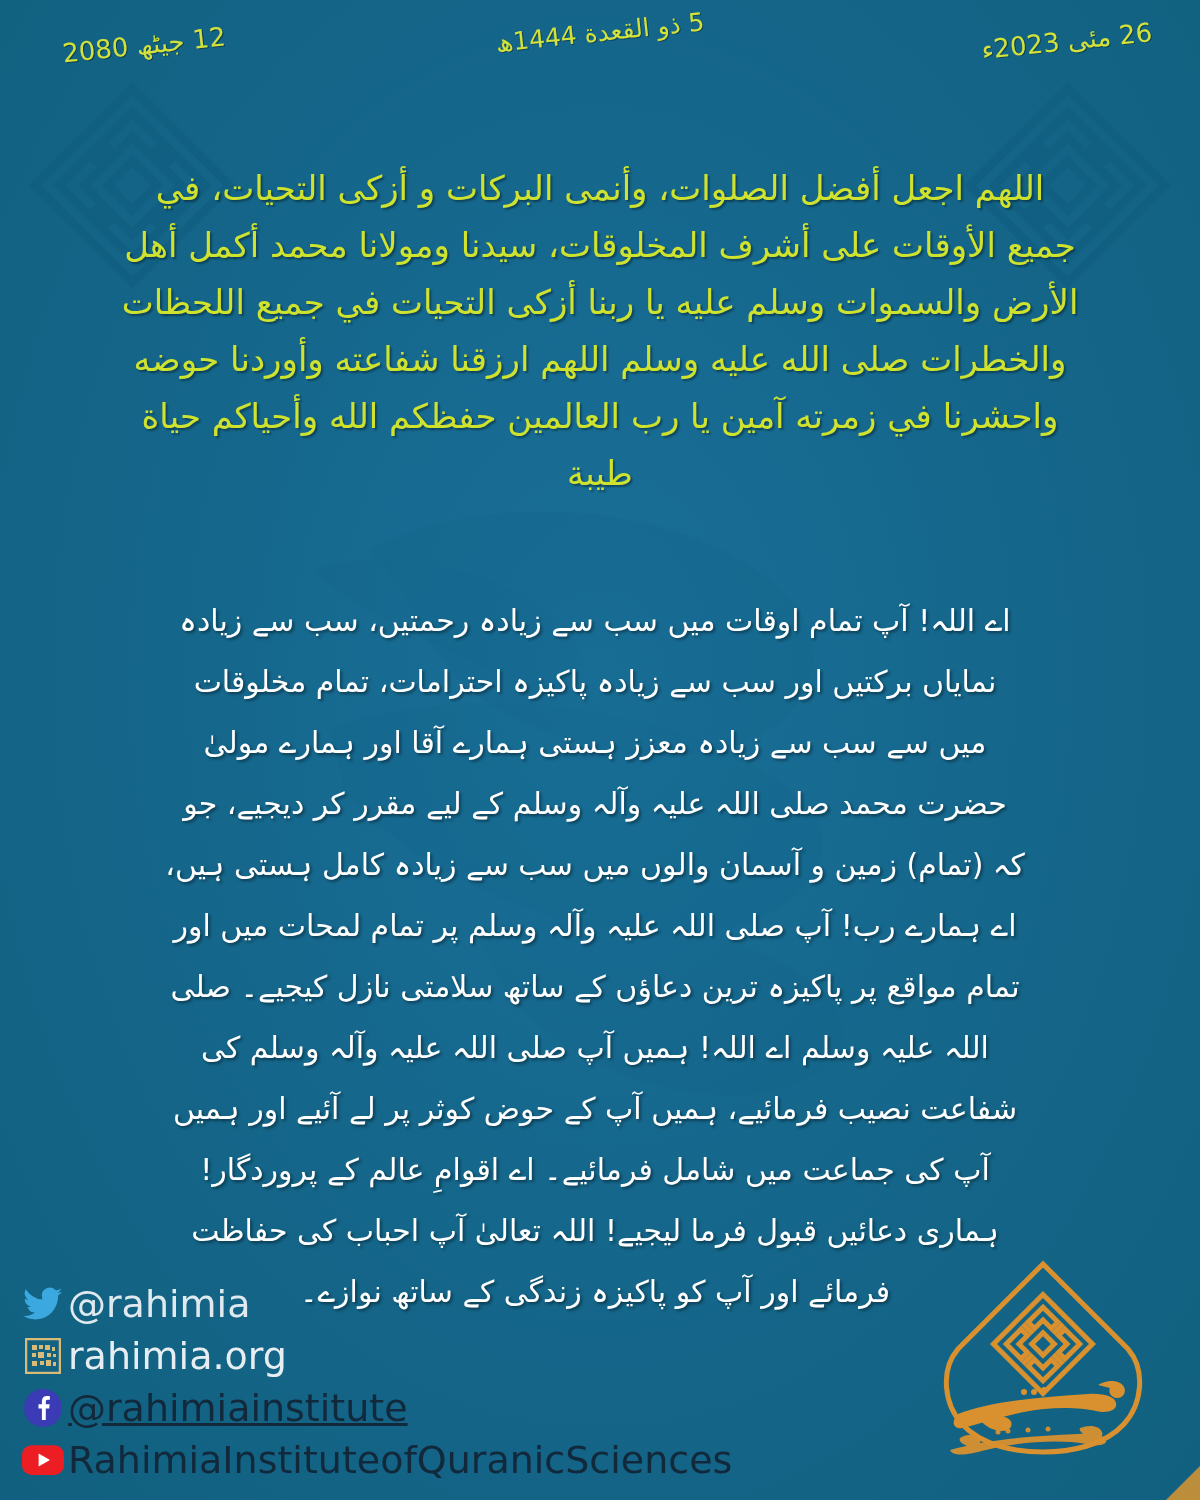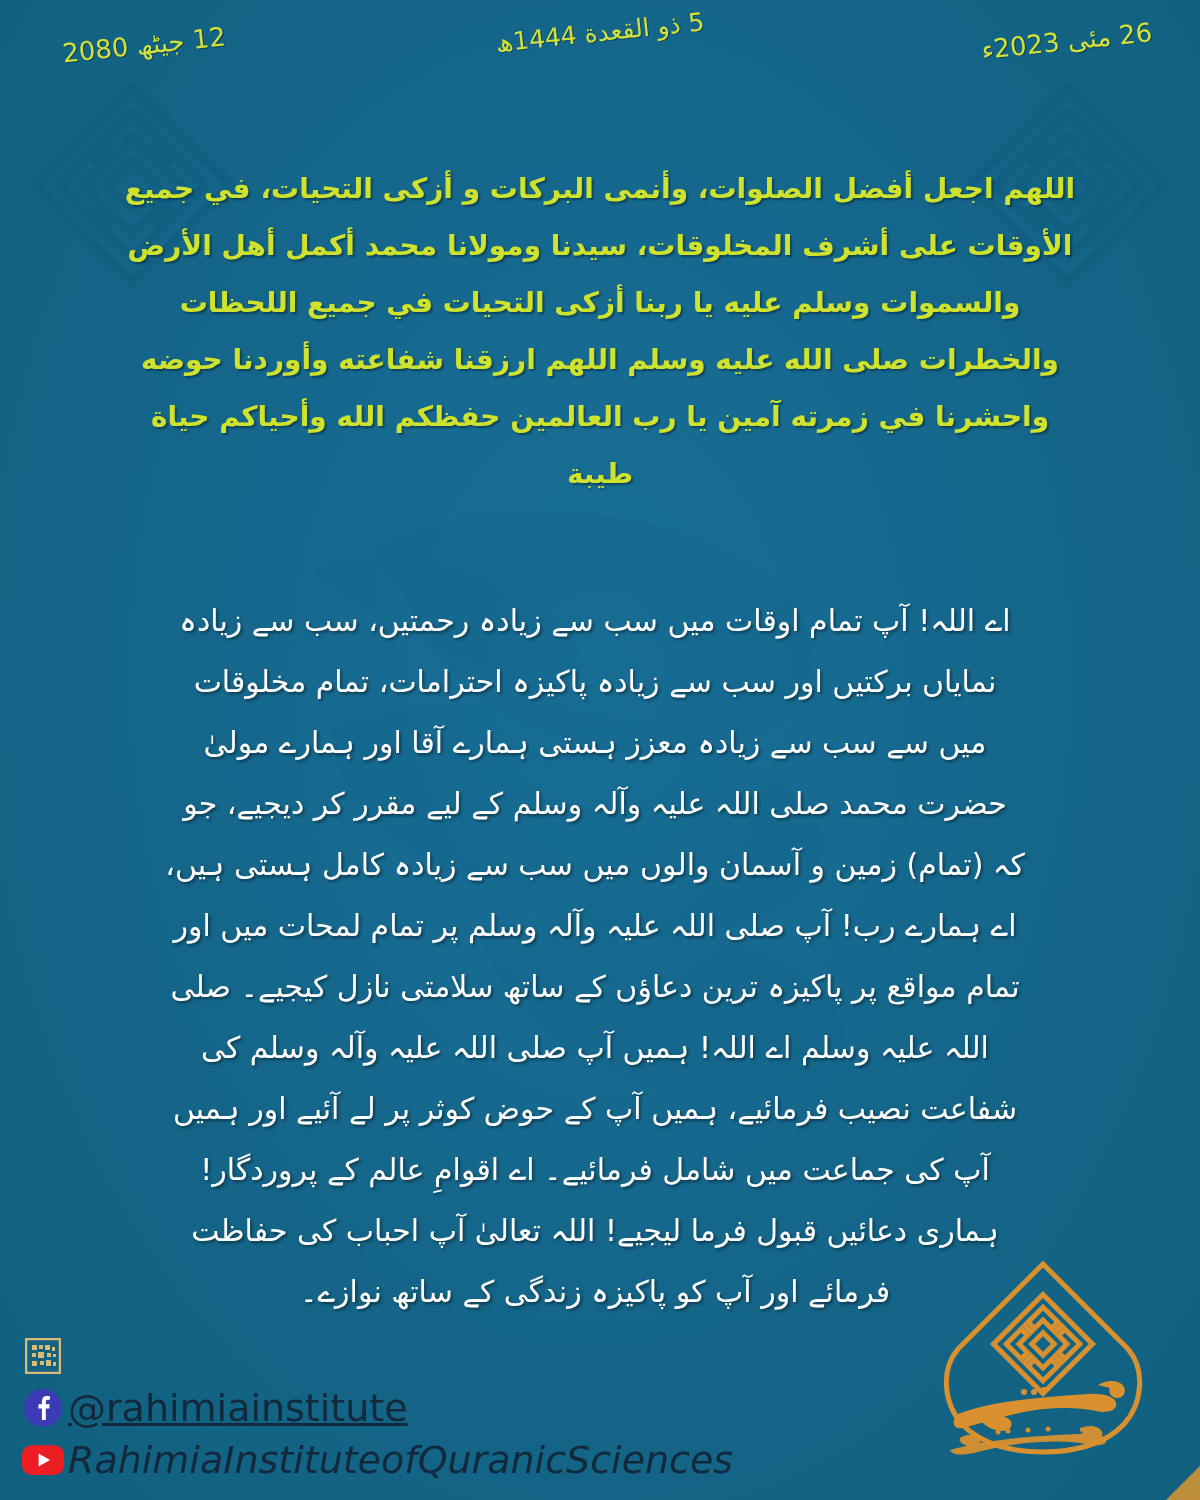--- a/index.html
+++ b/index.html
@@ -94,23 +94,23 @@
 
   
   .arabic-block {
     position: absolute;
     top: 160px;
     left: 120px;
     right: 120px;
     text-align: center;
     color: #cfe22e;
     direction: rtl;
-    font-size: 28px;
+    font-size: 34px;
     line-height: 57px;
-    font-weight: bold;
+    font-weight: normal;
     text-shadow: 2px 2px 2px rgba(0,0,0,0.35);
     z-index: 5;
   }
 
   
   .urdu-block {
     position: absolute;
     top: 590px;
     left: 165px;
     right: 175px;
@@ -148,21 +148,21 @@
   .social-label {
     color: #13283a;
     font-size: 38px;
     font-family: "DejaVu Sans", sans-serif;
     white-space: nowrap;
     line-height: 1;
   }
   .social-row.twitter  .social-label { color: #dfe9ee; }
   .social-row.website  .social-label { color: #e7eef2; }
   .social-row.facebook .social-label { color: #12283b; text-decoration: underline; }
-  .social-row.youtube  .social-label { color: #12283b; font-style: italic; }
+  .social-row.youtube  .social-label { color: #12283b; }
 
   
   .brand-logo {
     position: absolute;
     right: 42px;
     bottom: 18px;
     width: 230px;
     height: 230px;
     z-index: 8;
   }
@@ -237,20 +237,28 @@
     <div class="date gregorian">26 مئی 2023ء</div>
   </div>
 
 
   <div class="arabic-block">اللهم اجعل أفضل الصلوات، وأنمى البركات و أزكى التحيات، في جميع الأوقات على أشرف المخلوقات، سيدنا ومولانا محمد أكمل أهل الأرض والسموات وسلم عليه يا ربنا أزكى التحيات في جميع اللحظات والخطرات صلى الله عليه وسلم اللهم ارزقنا شفاعته وأوردنا حوضه واحشرنا في زمرته آمين يا رب العالمين حفظكم الله وأحياكم حياة طيبة</div>
 
   <div class="urdu-block">اے اللہ! آپ تمام اوقات میں سب سے زیادہ رحمتیں، سب سے زیادہ نمایاں بركتیں اور سب سے زیادہ پاکیزہ احترامات، تمام مخلوقات میں سے سب سے زیادہ معزز ہستی ہمارے آقا اور ہمارے مولیٰ حضرت محمد صلی اللہ علیہ وآلہ وسلم کے لیے مقرر کر دیجیے، جو کہ (تمام) زمین و آسمان والوں میں سب سے زیادہ کامل ہستی ہیں، اے ہمارے رب! آپ صلی اللہ علیہ وآلہ وسلم پر تمام لمحات میں اور تمام مواقع پر پاکیزہ ترین دعاؤں کے ساتھ سلامتی نازل کیجیے۔ صلی اللہ علیہ وسلم اے اللہ! ہمیں آپ صلی اللہ علیہ وآلہ وسلم کی شفاعت نصیب فرمائیے، ہمیں آپ کے حوض کوثر پر لے آئیے اور ہمیں آپ کی جماعت میں شامل فرمائیے۔ اے اقوامِ عالم کے پروردگار! ہماری دعائیں قبول فرما لیجیے! اللہ تعالیٰ آپ احباب کی حفاظت فرمائے اور آپ کو پاکیزہ زندگی کے ساتھ نوازے۔</div>
 
   <div class="social">
 
+    <div class="social-row twitter">
+      <span class="social-icon">
+        <svg width="40" height="34" viewBox="0 0 48 40" xmlns="http://www.w3.org/2000/svg">
+          <path fill="#3ba9e0" d="M47 5.3a18.7 18.7 0 0 1-5.5 1.6 9.8 9.8 0 0 0 4.2-5.5 19 19 0 0 1-6.1 2.4A9.6 9.6 0 0 0 23 12.5c0 .8.1 1.5.2 2.2A27.2 27.2 0 0 1 3.3 2.2a9.6 9.6 0 0 0 3 12.8 9.5 9.5 0 0 1-4.3-1.2v.1a9.6 9.6 0 0 0 7.7 9.4 9.7 9.7 0 0 1-4.3.2 9.6 9.6 0 0 0 9 6.7A19.3 19.3 0 0 1 0 34.2a27.2 27.2 0 0 0 14.7 4.3c17.7 0 27.4-14.7 27.4-27.4l-.1-1.3A19.5 19.5 0 0 0 47 5.3z"></path>
+        </svg>
+      </span>
+      <span class="social-label">@rahimia</span>
+    </div>
 
     <div class="social-row website">
       <span class="social-icon">
         <svg width="36" height="36" viewBox="0 0 36 36" xmlns="http://www.w3.org/2000/svg">
           <rect x="1" y="1" width="34" height="34" fill="none" stroke="#d9bb78" stroke-width="2.5"></rect>
           <g fill="#d9bb78">
             <rect x="7" y="7" width="5" height="5"></rect>
             <rect x="14" y="7" width="4" height="4"></rect>
             <rect x="20" y="7" width="5" height="5"></rect>
             <rect x="27" y="9" width="3" height="4"></rect>
@@ -258,20 +266,21 @@
             <rect x="13" y="14" width="6" height="6"></rect>
             <rect x="22" y="15" width="4" height="4"></rect>
             <rect x="28" y="16" width="3" height="3"></rect>
             <rect x="7" y="23" width="5" height="5"></rect>
             <rect x="15" y="23" width="4" height="4"></rect>
             <rect x="21" y="22" width="5" height="6"></rect>
             <rect x="28" y="24" width="3" height="4"></rect>
           </g>
         </svg>
       </span>
+      <span class="social-label">rahimia.org</span>
     </div>
 
     <div class="social-row facebook">
       <span class="social-icon">
         <svg width="40" height="40" viewBox="0 0 40 40" xmlns="http://www.w3.org/2000/svg">
           <circle cx="20" cy="20" r="19" fill="#3b3bb5"></circle>
           <path fill="#ffffff" d="M22.8 20.6h3.4l.5-4.4h-3.9v-2.4c0-1.2.4-2 2.1-2h2V8.2c-.4 0-1.6-.2-3-.2-3 0-5 1.8-5 5.1v3.1h-3.4v4.4h3.4V32h3.9V20.6z"></path>
         </svg>
       </span>
       <span class="social-label">@rahimiainstitute</span>

